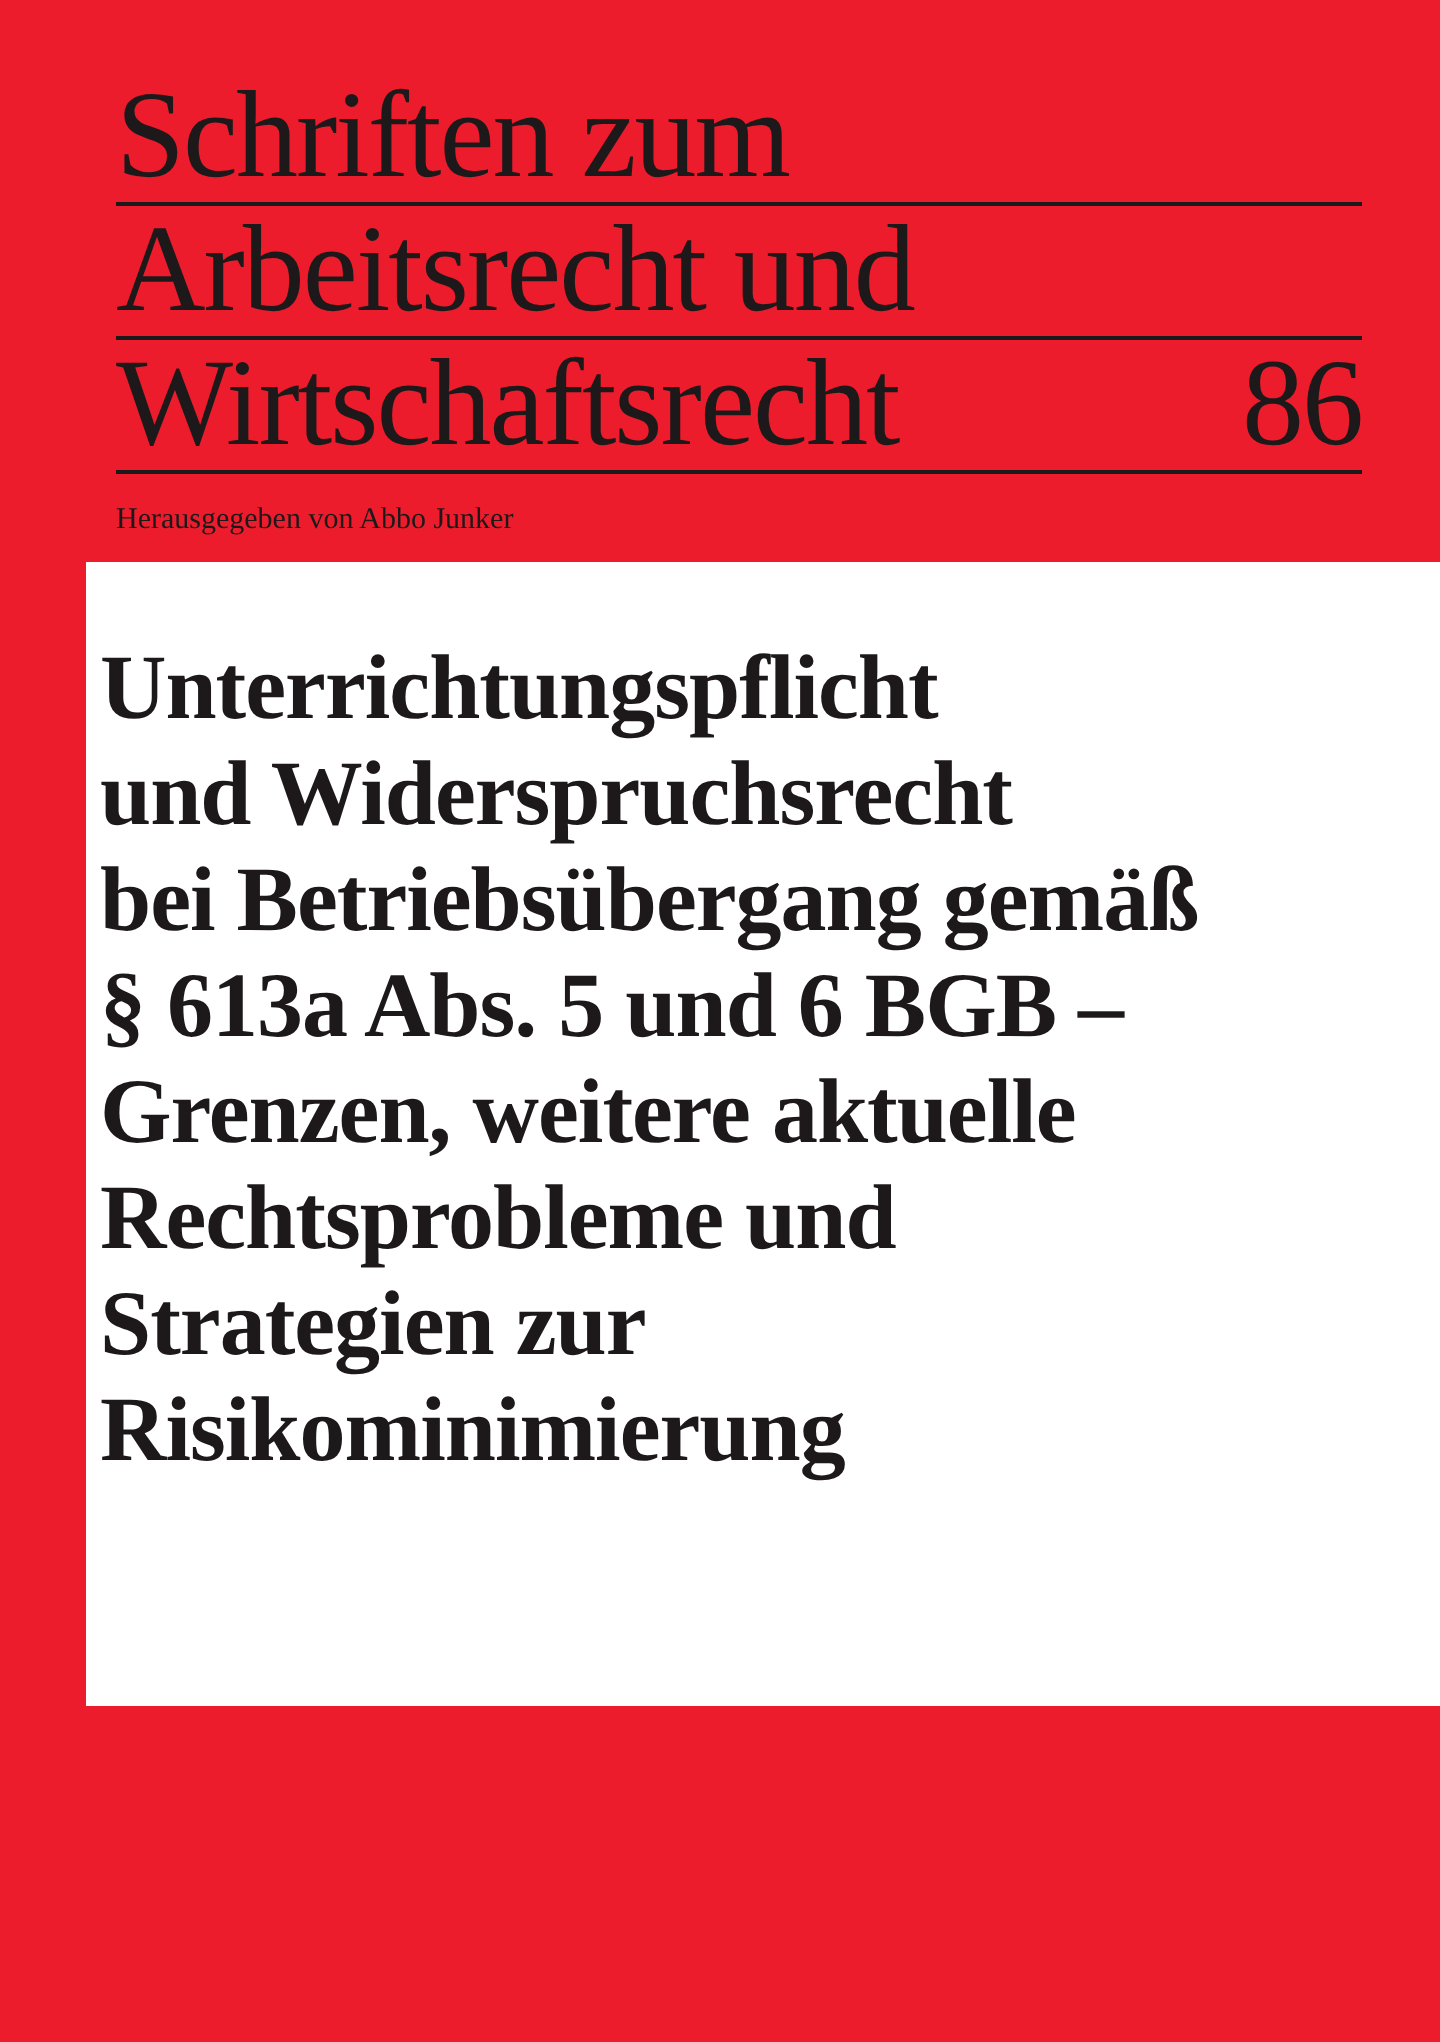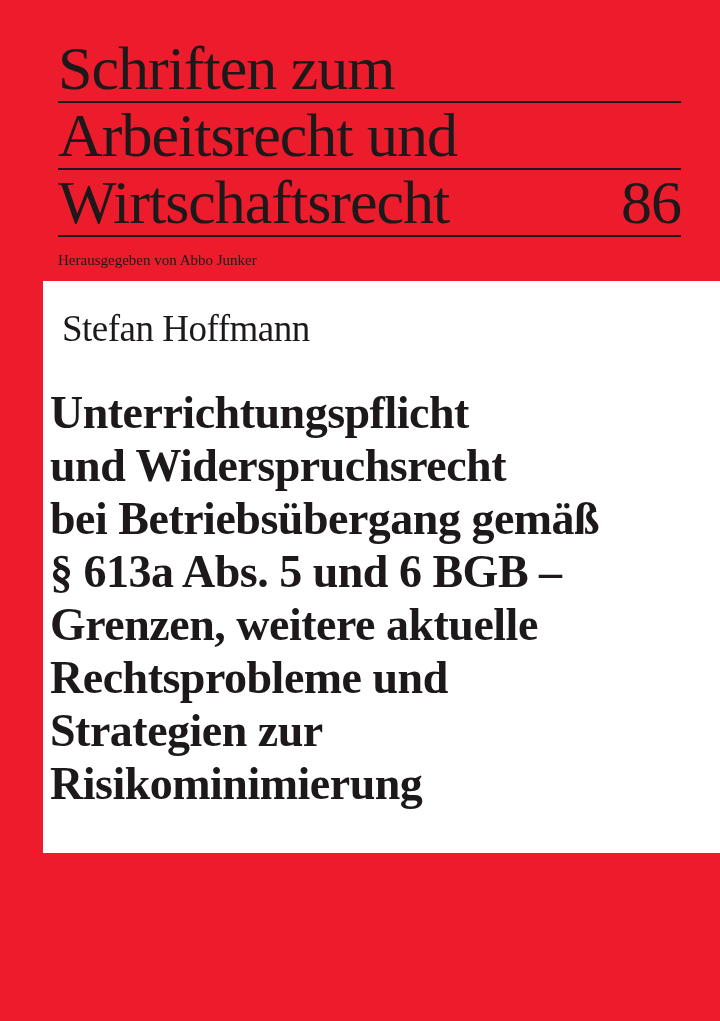--- a/index.html
+++ b/index.html
@@ -132,21 +132,20 @@
     <div class="series-line">Schriften zum</div>
     <div class="series-line">Arbeitsrecht und</div>
     <div class="series-line with-volume">
       <span>Wirtschaftsrecht</span>
       <span>86</span>
     </div>
     <div class="editor-line">Herausgegeben von Abbo Junker</div>
   </div>
 
   <div class="white-panel">
-    <div class="author-name">Stefan Hoffmann</div>
     <div class="book-title">
       <div class="title-line">Unterrichtungspflicht</div>
       <div class="title-line">und Widerspruchsrecht</div>
       <div class="title-line">bei Betriebsübergang gemäß</div>
       <div class="title-line">§ 613a Abs. 5 und 6 BGB –</div>
       <div class="title-line">Grenzen, weitere aktuelle</div>
       <div class="title-line">Rechtsprobleme und</div>
       <div class="title-line">Strategien zur</div>
       <div class="title-line">Risikominimierung</div>
     </div>

